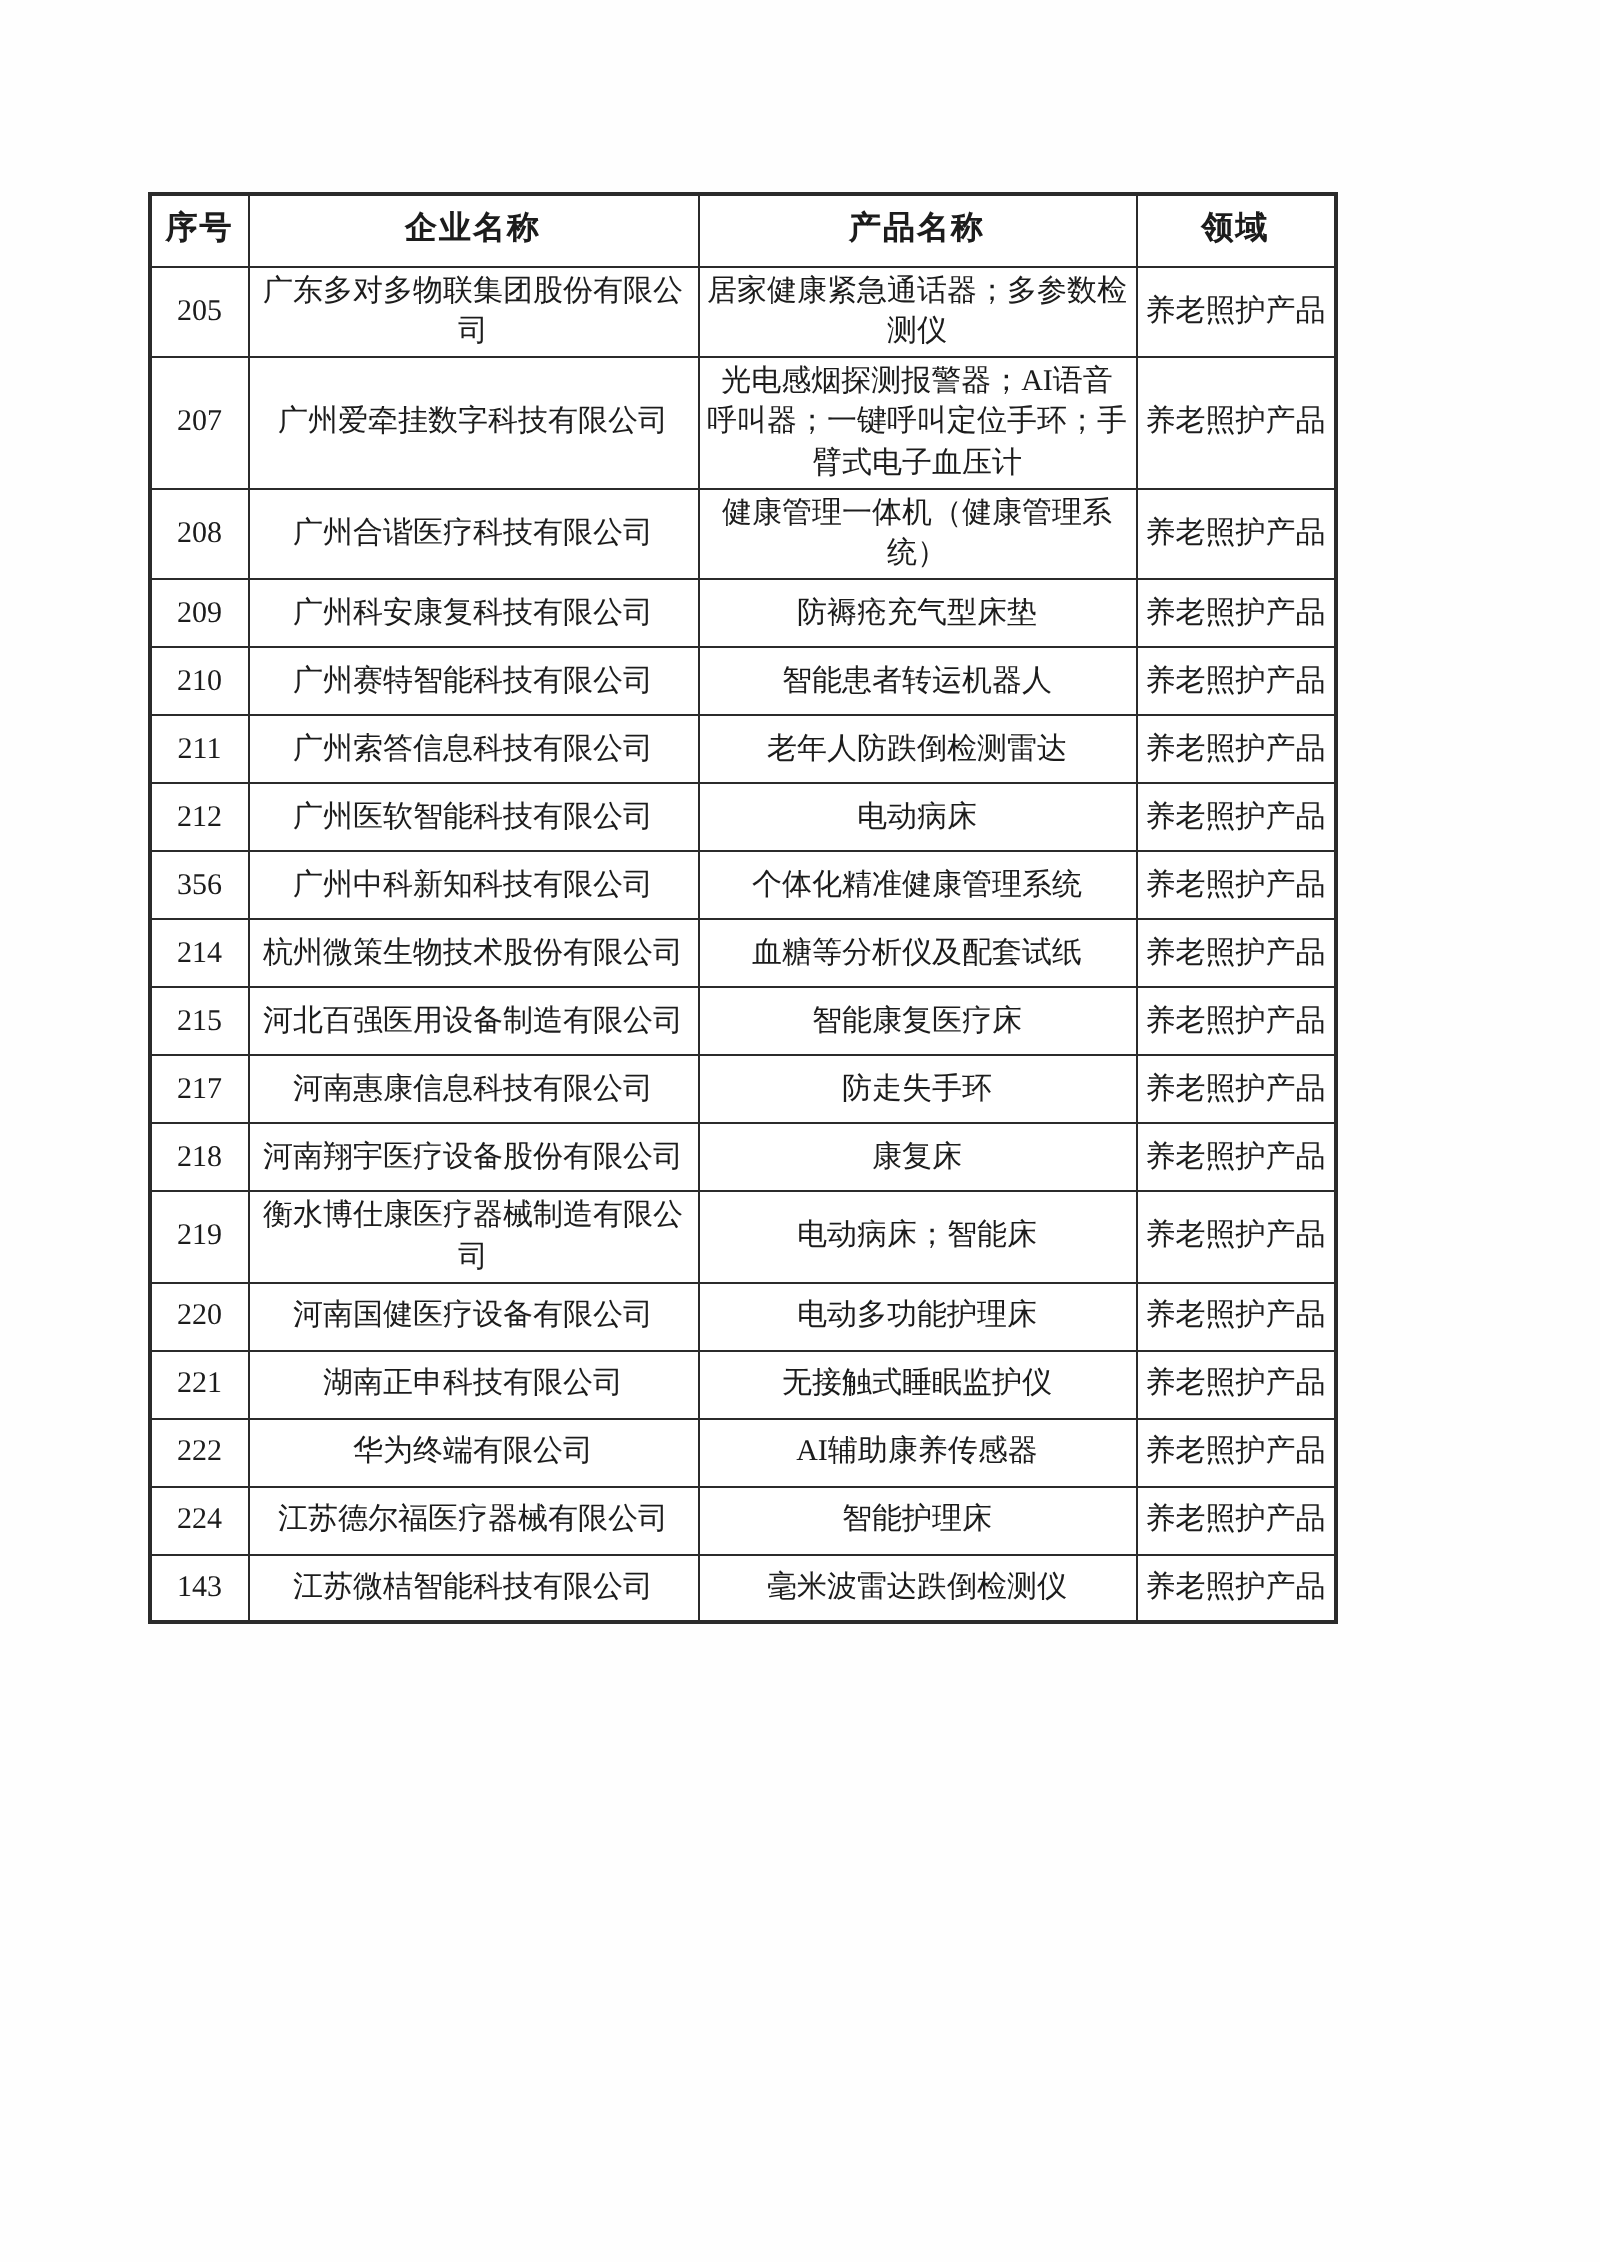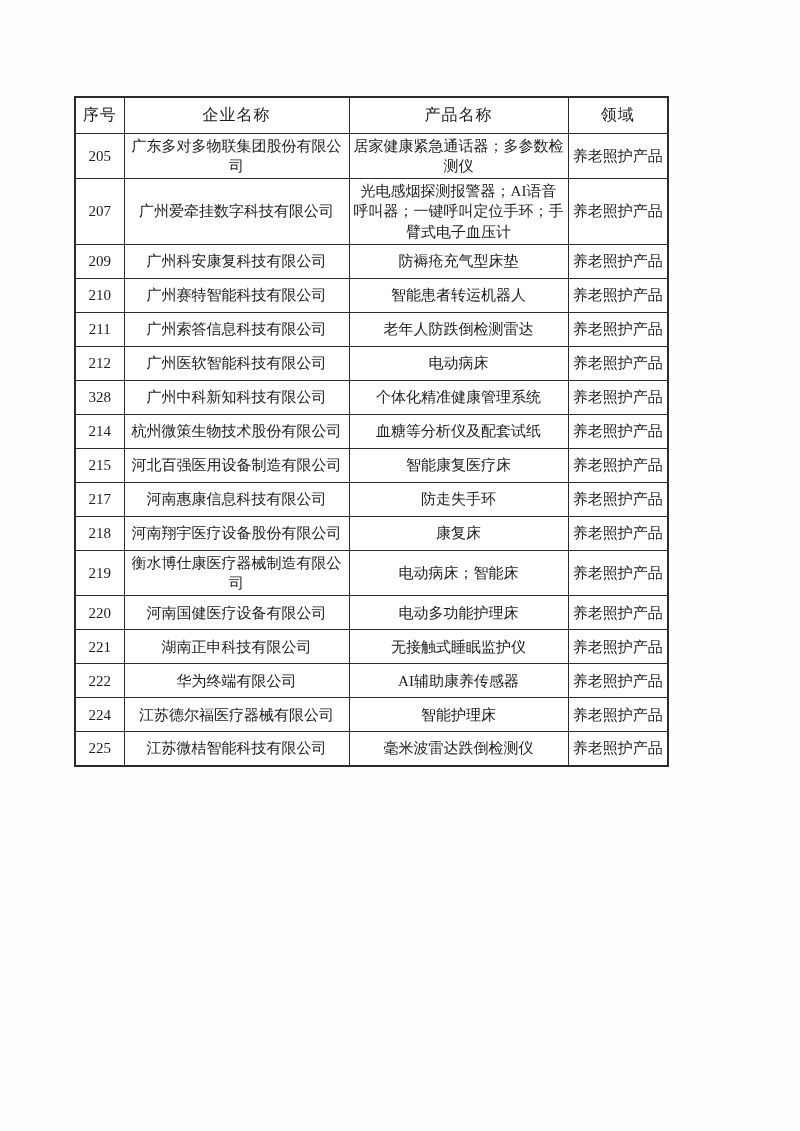--- a/index.html
+++ b/index.html
@@ -32,21 +32,21 @@
     text-align: center;
     vertical-align: middle;
     font-size: 15px;
     line-height: 1.35;
     padding: 2px 4px;
     word-break: break-all;
   }
   table.roster thead tr { height: 36px; }
   table.roster tbody tr { height: 34px; }
   table.roster th {
-    font-weight: normal;
+    font-weight: bold;
     font-size: 16px;
     letter-spacing: 1px;
   }
   col.c-no     { width: 49px;  }
   col.c-company{ width: 225px; }
   col.c-product{ width: 219px; }
   col.c-field  { width: 100px; }
   td.no-cell { font-family: Liberation Serif, serif; }
 </style>
 </head>
@@ -77,20 +77,26 @@
   </tr>
 
 
   <tr>
     <td class="no-cell">207</td>
     <td>广州爱牵挂数字科技有限公司</td>
     <td>光电感烟探测报警器；AI语音呼叫器；一键呼叫定位手环；手臂式电子血压计</td>
     <td>养老照护产品</td>
   </tr>
 
+  <tr>
+    <td class="no-cell">208</td>
+    <td>广州合谐医疗科技有限公司</td>
+    <td>健康管理一体机（健康管理系统）</td>
+    <td>养老照护产品</td>
+  </tr>
 
   <tr>
     <td class="no-cell">209</td>
     <td>广州科安康复科技有限公司</td>
     <td>防褥疮充气型床垫</td>
     <td>养老照护产品</td>
   </tr>
 
   <tr>
     <td class="no-cell">210</td>
@@ -107,21 +113,21 @@
   </tr>
 
   <tr>
     <td class="no-cell">212</td>
     <td>广州医软智能科技有限公司</td>
     <td>电动病床</td>
     <td>养老照护产品</td>
   </tr>
 
   <tr>
-    <td class="no-cell">328</td>
+    <td class="no-cell">356</td>
     <td>广州中科新知科技有限公司</td>
     <td>个体化精准健康管理系统</td>
     <td>养老照护产品</td>
   </tr>
 
   <tr>
     <td class="no-cell">214</td>
     <td>杭州微策生物技术股份有限公司</td>
     <td>血糖等分析仪及配套试纸</td>
     <td>养老照护产品</td>
@@ -179,21 +185,21 @@
 
 
   <tr>
     <td class="no-cell">224</td>
     <td>江苏德尔福医疗器械有限公司</td>
     <td>智能护理床</td>
     <td>养老照护产品</td>
   </tr>
 
   <tr>
-    <td class="no-cell">225</td>
+    <td class="no-cell">143</td>
     <td>江苏微桔智能科技有限公司</td>
     <td>毫米波雷达跌倒检测仪</td>
     <td>养老照护产品</td>
   </tr>
 
 
 </tbody>
   </table>
 </div>
 

